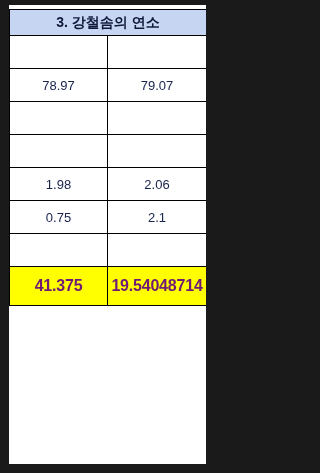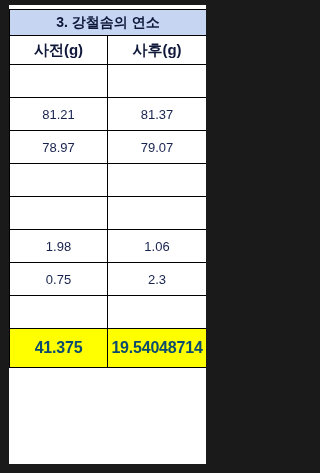--- a/index.html
+++ b/index.html
@@ -62,21 +62,21 @@
   .header-row td {
     font-weight: bold;
     font-size: 15px;
     height: 29px;
     color: #10183a;
   }
   .total-row td {
     background: #ffff00;
     font-weight: bold;
     font-size: 16px;
-    color: #0c4a6e;
+    color: #701a75;
     height: 39px;
     letter-spacing: -0.2px;
   }
   .top-gap {
     position: absolute;
     left: 9px;
     top: 5px;
     width: 197px;
     height: 4px;
     background: #ffffff;
@@ -92,52 +92,44 @@
     <table class="data-table">
       <colgroup>
         <col class="col-before">
         <col class="col-after">
       </colgroup>
       <tbody>
         <tr class="title-row">
           <td colspan="2">3. 강철솜의 연소</td>
         </tr>
 
-        <tr class="header-row">
-          <td>사전(g)</td>
-          <td>사후(g)</td>
-        </tr>
 
         <tr>
           <td></td>
           <td></td>
-        </tr>
-        <tr>
-          <td>81.21</td>
-          <td>81.37</td>
         </tr>
         <tr>
           <td>78.97</td>
           <td>79.07</td>
         </tr>
         <tr>
           <td></td>
           <td></td>
         </tr>
         <tr>
           <td></td>
           <td></td>
         </tr>
         <tr>
           <td>1.98</td>
-          <td>1.06</td>
+          <td>2.06</td>
         </tr>
         <tr>
           <td>0.75</td>
-          <td>2.3</td>
+          <td>2.1</td>
         </tr>
         <tr>
           <td></td>
           <td></td>
         </tr>
 
         <tr class="total-row">
           <td>41.375</td>
           <td>19.54048714</td>
         </tr>

